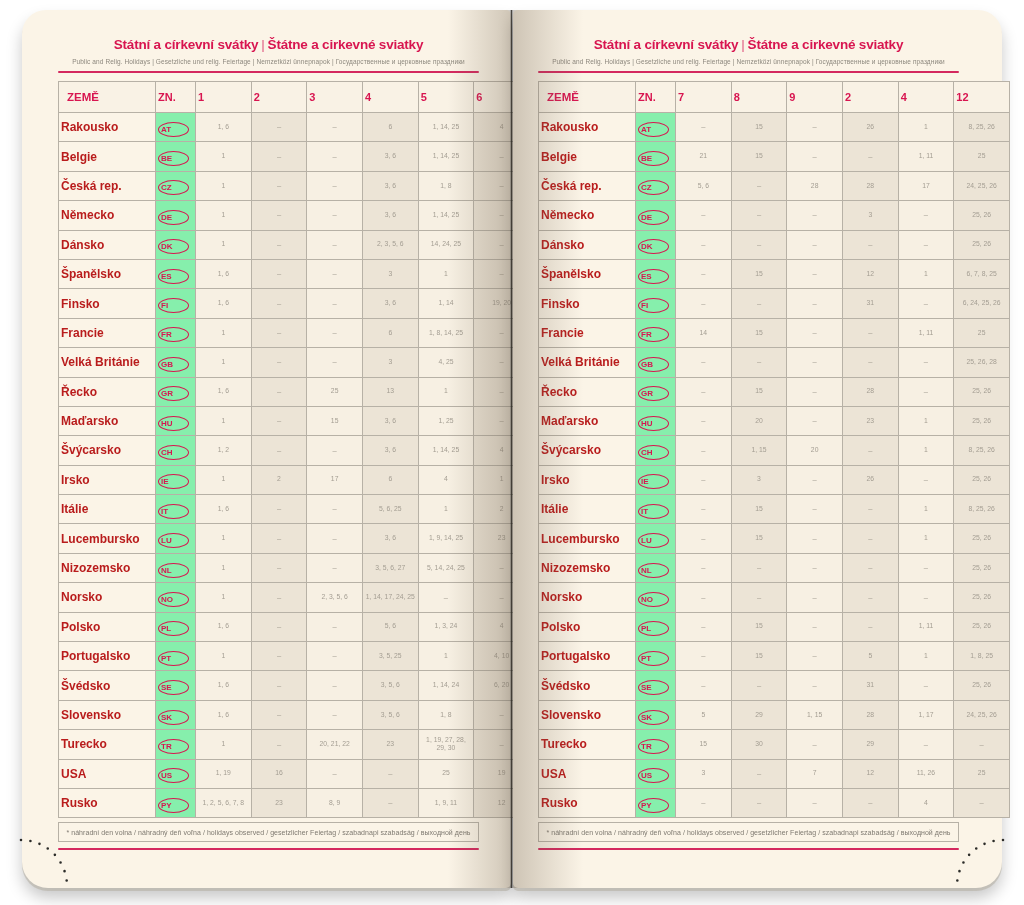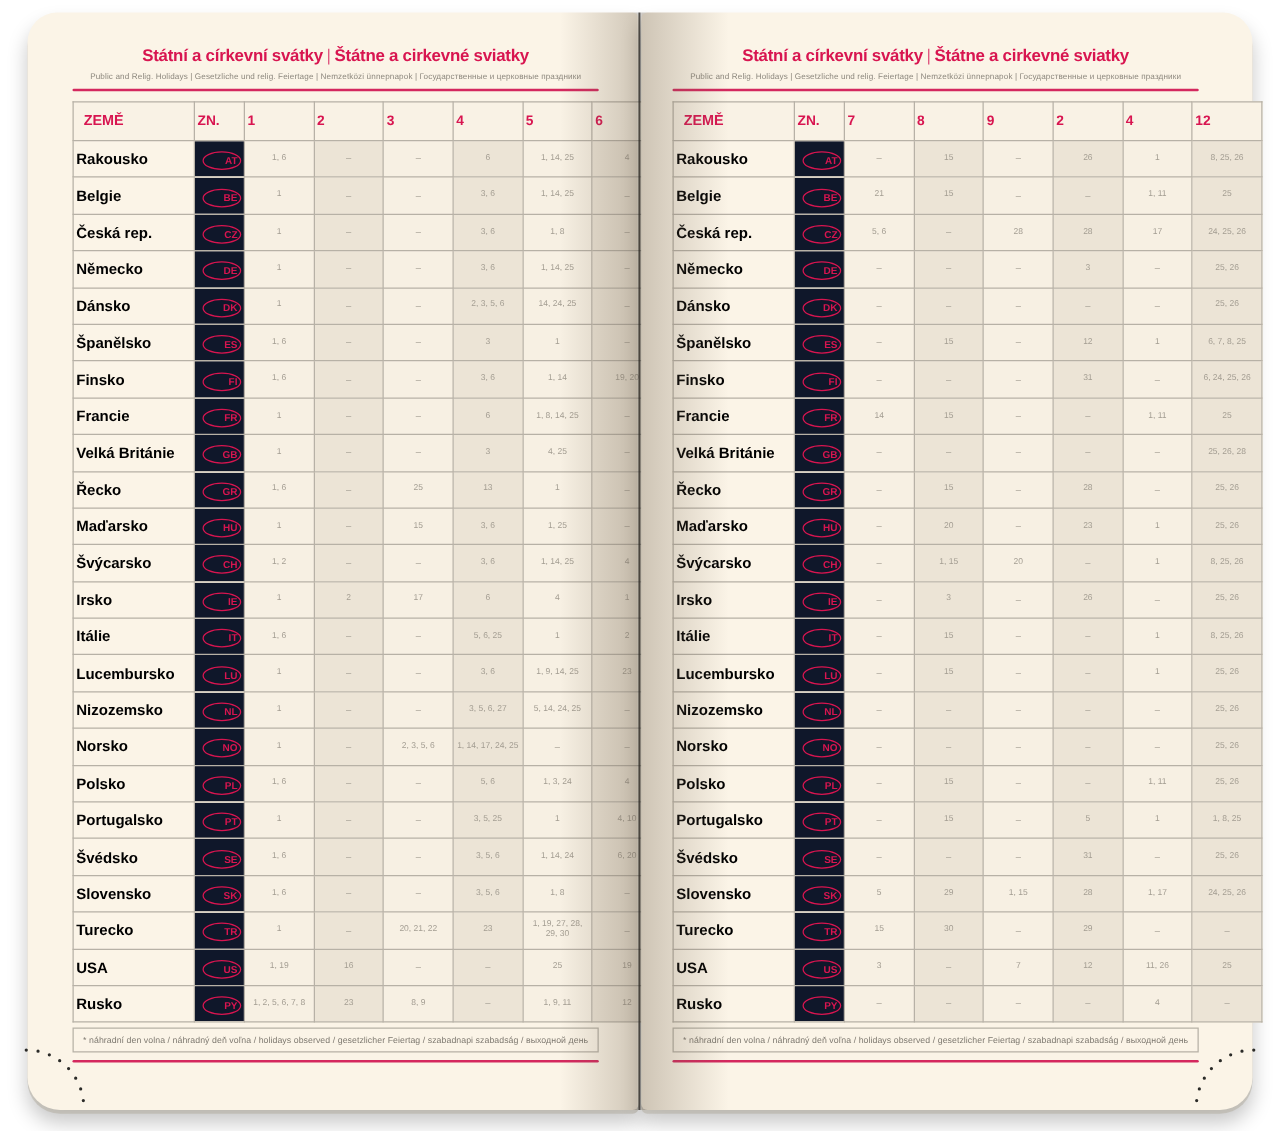--- a/index.html
+++ b/index.html
@@ -61,25 +61,25 @@
   table.holidays th, table.holidays td {
     border:1px solid #b7b1a6; padding:0 2px; overflow:hidden;
   }
   table.holidays th {
     height:30px; background:#f9f2e5;
     color:#d81550; font-size:11px; font-weight:bold; text-align:left;
   }
   table.holidays th.col-country { text-align:left; padding-left:8px; font-size:11.5px; }
   table.holidays td { height:28.4px; }
   td.country {
-    background:#fbf4e7; color:#000000;
+    background:#fbf4e7; color:#b91c1c;
     font-size:12px; font-weight:bold; text-align:left; padding-left:8px;
     white-space:nowrap;
   }
-  td.zn { background:#0f172a; text-align:right; }
+  td.zn { background:#86efac; text-align:left; }
   .badge {
     display:inline-block; min-width:25px; height:13px; line-height:13px;
     border:1.3px solid #d81550; border-radius:50%;
     color:#d81550; font-size:8px; font-weight:bold; padding:0 2px;
   }
   td.val {
     background:#f7f0e3; color:#a39d92;
     font-size:6.8px; line-height:1.3; text-align:center;
   }
   td.val.shaded { background:#ece4d6; }

